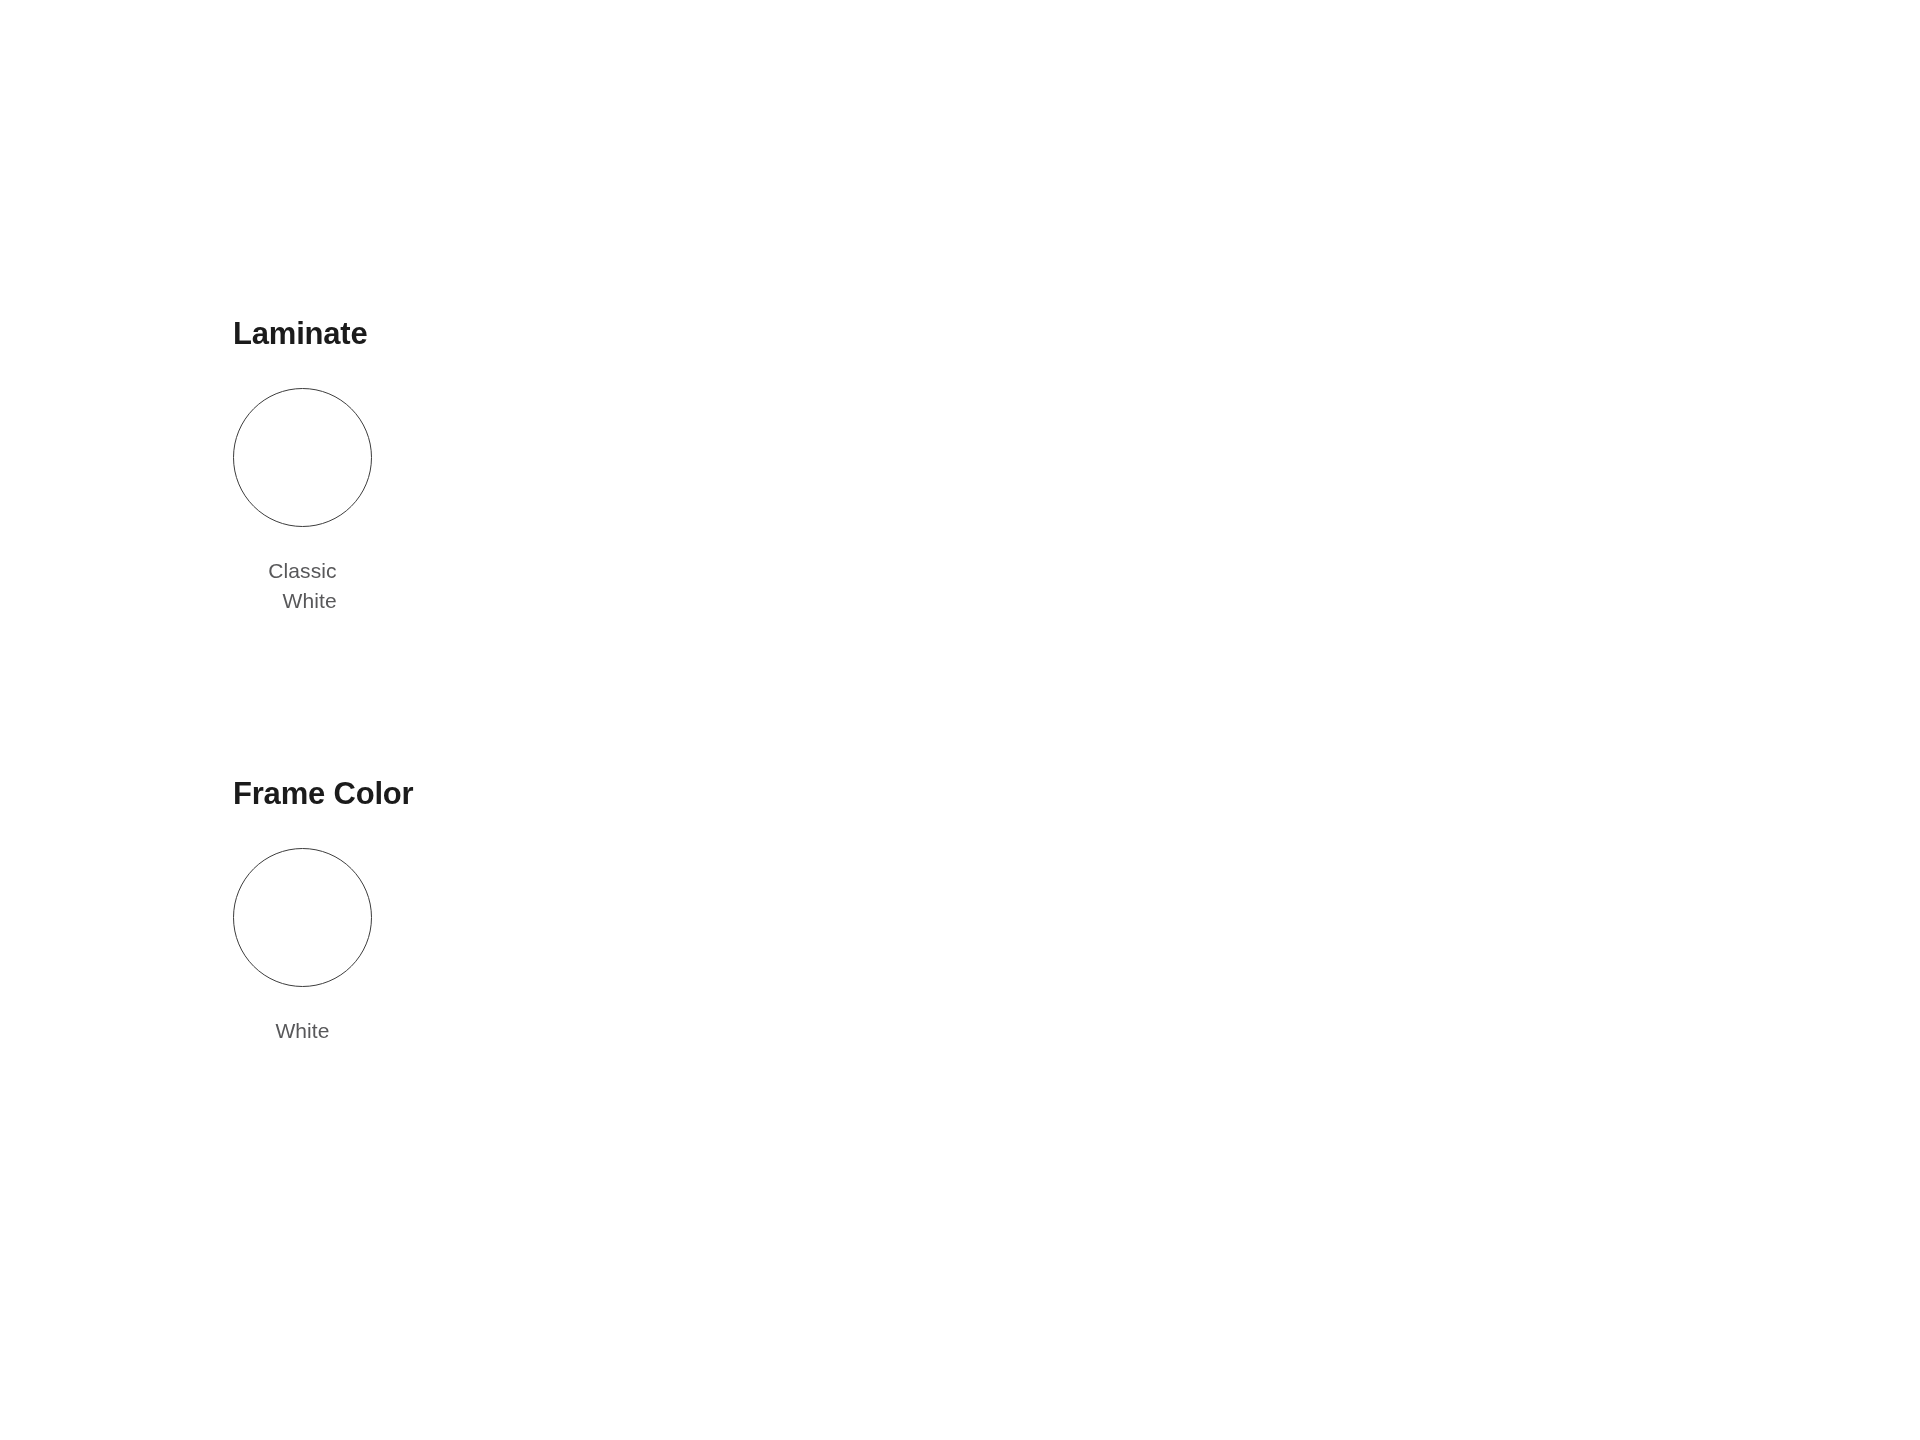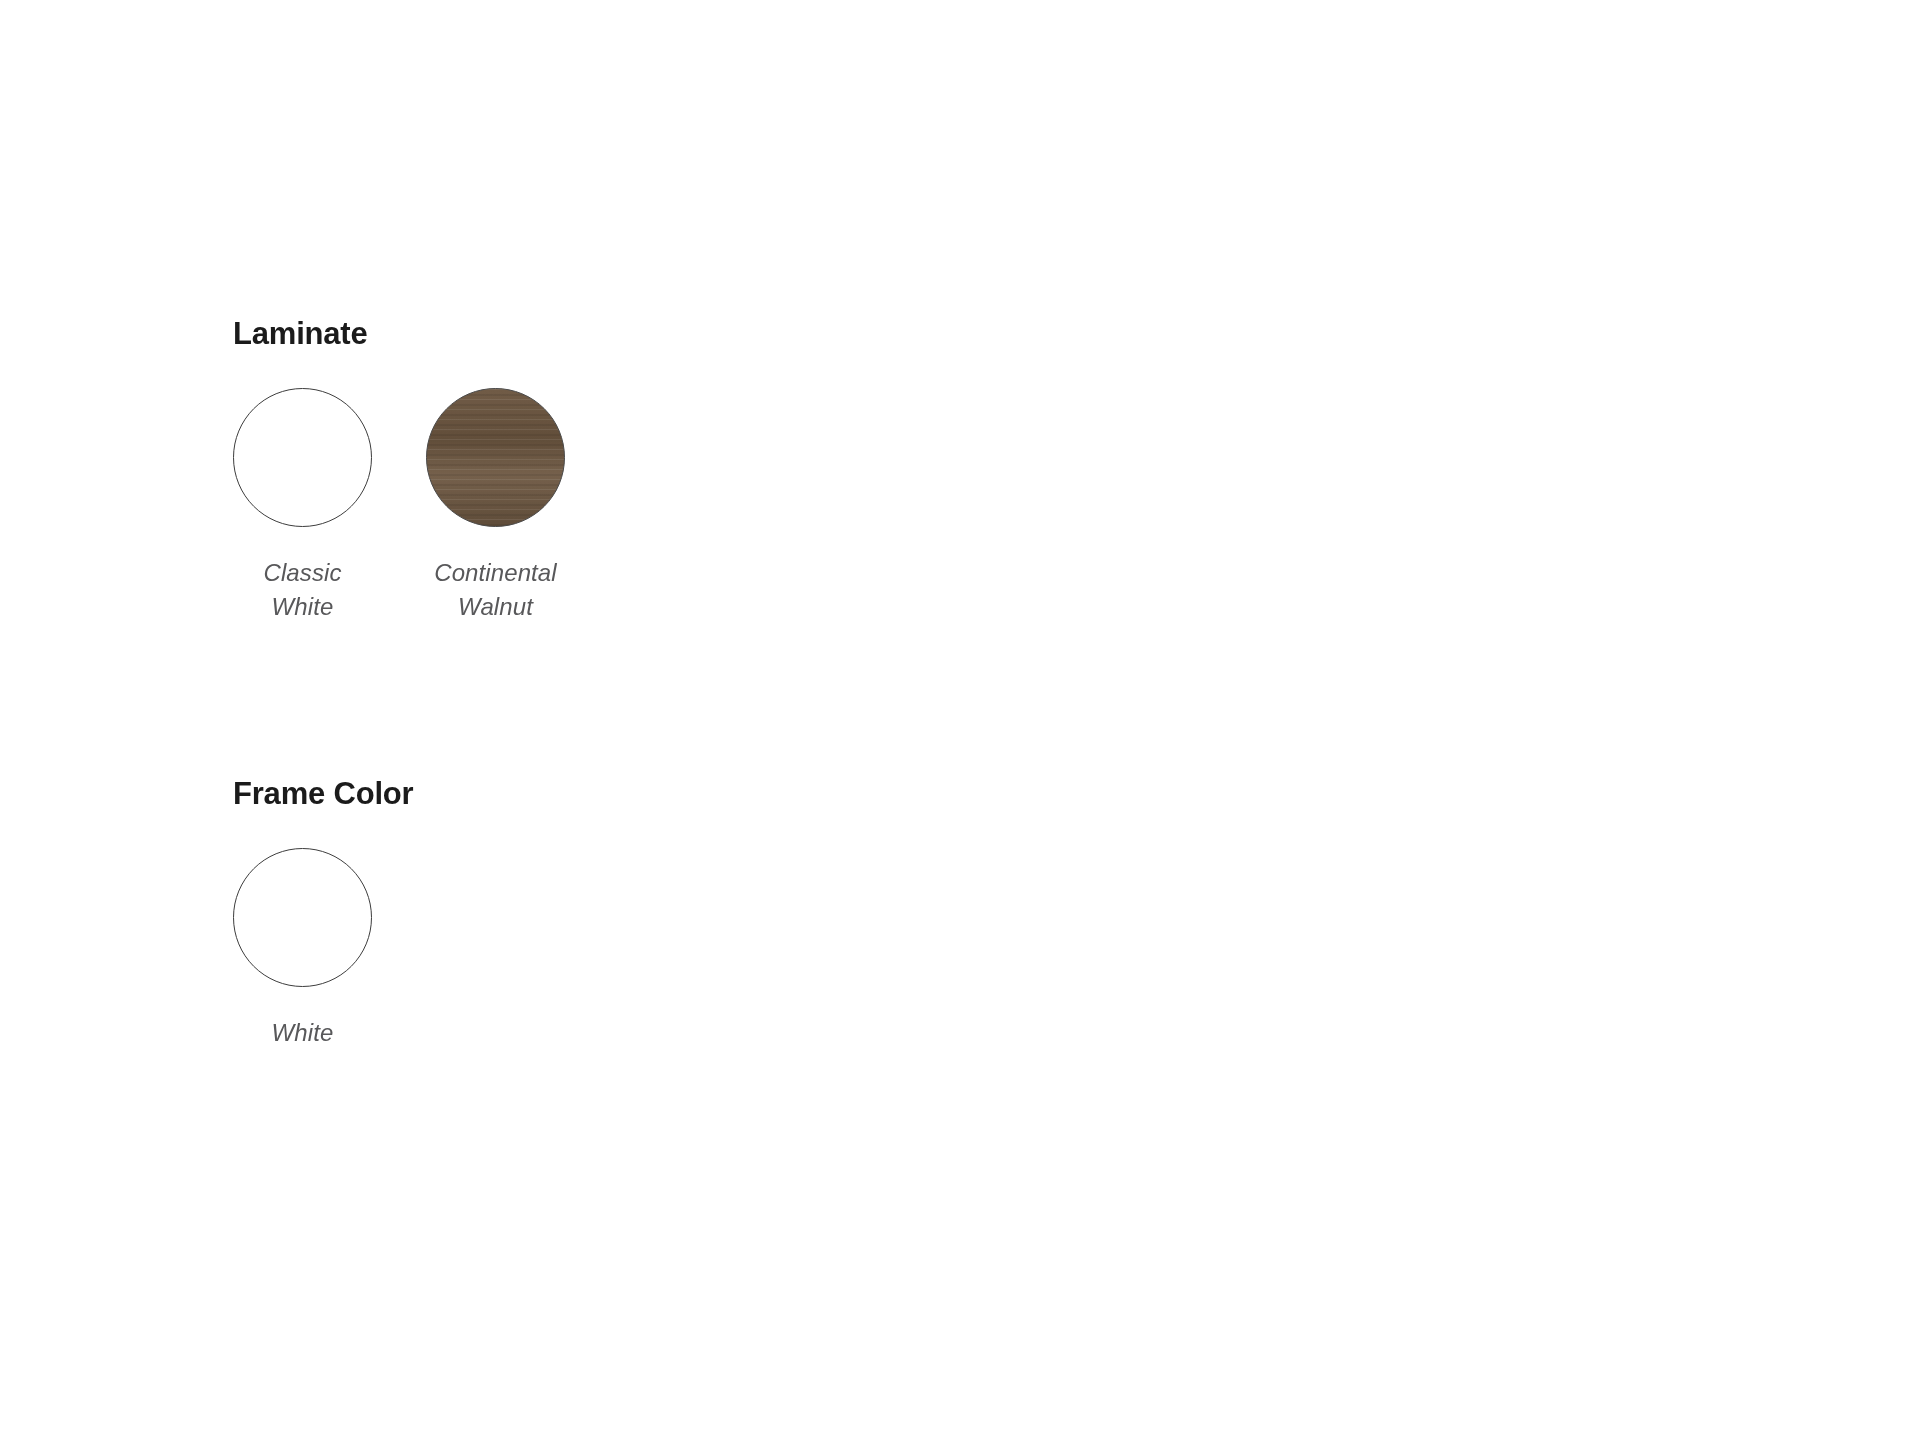--- a/index.html
+++ b/index.html
@@ -128,24 +128,23 @@
         rgba(0,0,0,0.055) 3px,
         rgba(0,0,0,0.055) 5px,
         rgba(0,0,0,0.00)  5px,
         rgba(0,0,0,0.00)  9px
       ),
       linear-gradient(0deg, rgba(0,0,0,0.05) 0%, rgba(255,255,255,0.20) 45%, rgba(0,0,0,0.04) 75%, rgba(255,255,255,0.12) 100%);
   }
 
   .swatch-label {
     margin-top: 29px;
-    font-size: 24px;
-    font-style: italic;
+    font-size: 21px;
     color: #58585a;
-    text-align: center;
+    text-align: right;
     line-height: 1.42;
     white-space: pre-line;
     font-family: "Liberation Sans", "DejaVu Sans", sans-serif;
     letter-spacing: 0.1px;
   }
 </style>
 </head>
 <body>
 
 <div class="page">
@@ -154,27 +153,20 @@
     <h2 class="group-title">Laminate</h2>
 
     <div class="swatch-row">
 
       <div class="swatch">
         <div class="swatch-disc outlined"></div>
         <div class="swatch-label">Classic
 White</div>
       </div>
 
-      <div class="swatch">
-        <div class="swatch-disc filled" style="background:#6d5741;">
-          <div class="grain walnut"></div>
-        </div>
-        <div class="swatch-label">Continental
-Walnut</div>
-      </div>
 
 
 
     </div>
   </section>
 
   <section class="option-group" id="group-frame-color">
     <h2 class="group-title">Frame Color</h2>
 
     <div class="swatch-row">

